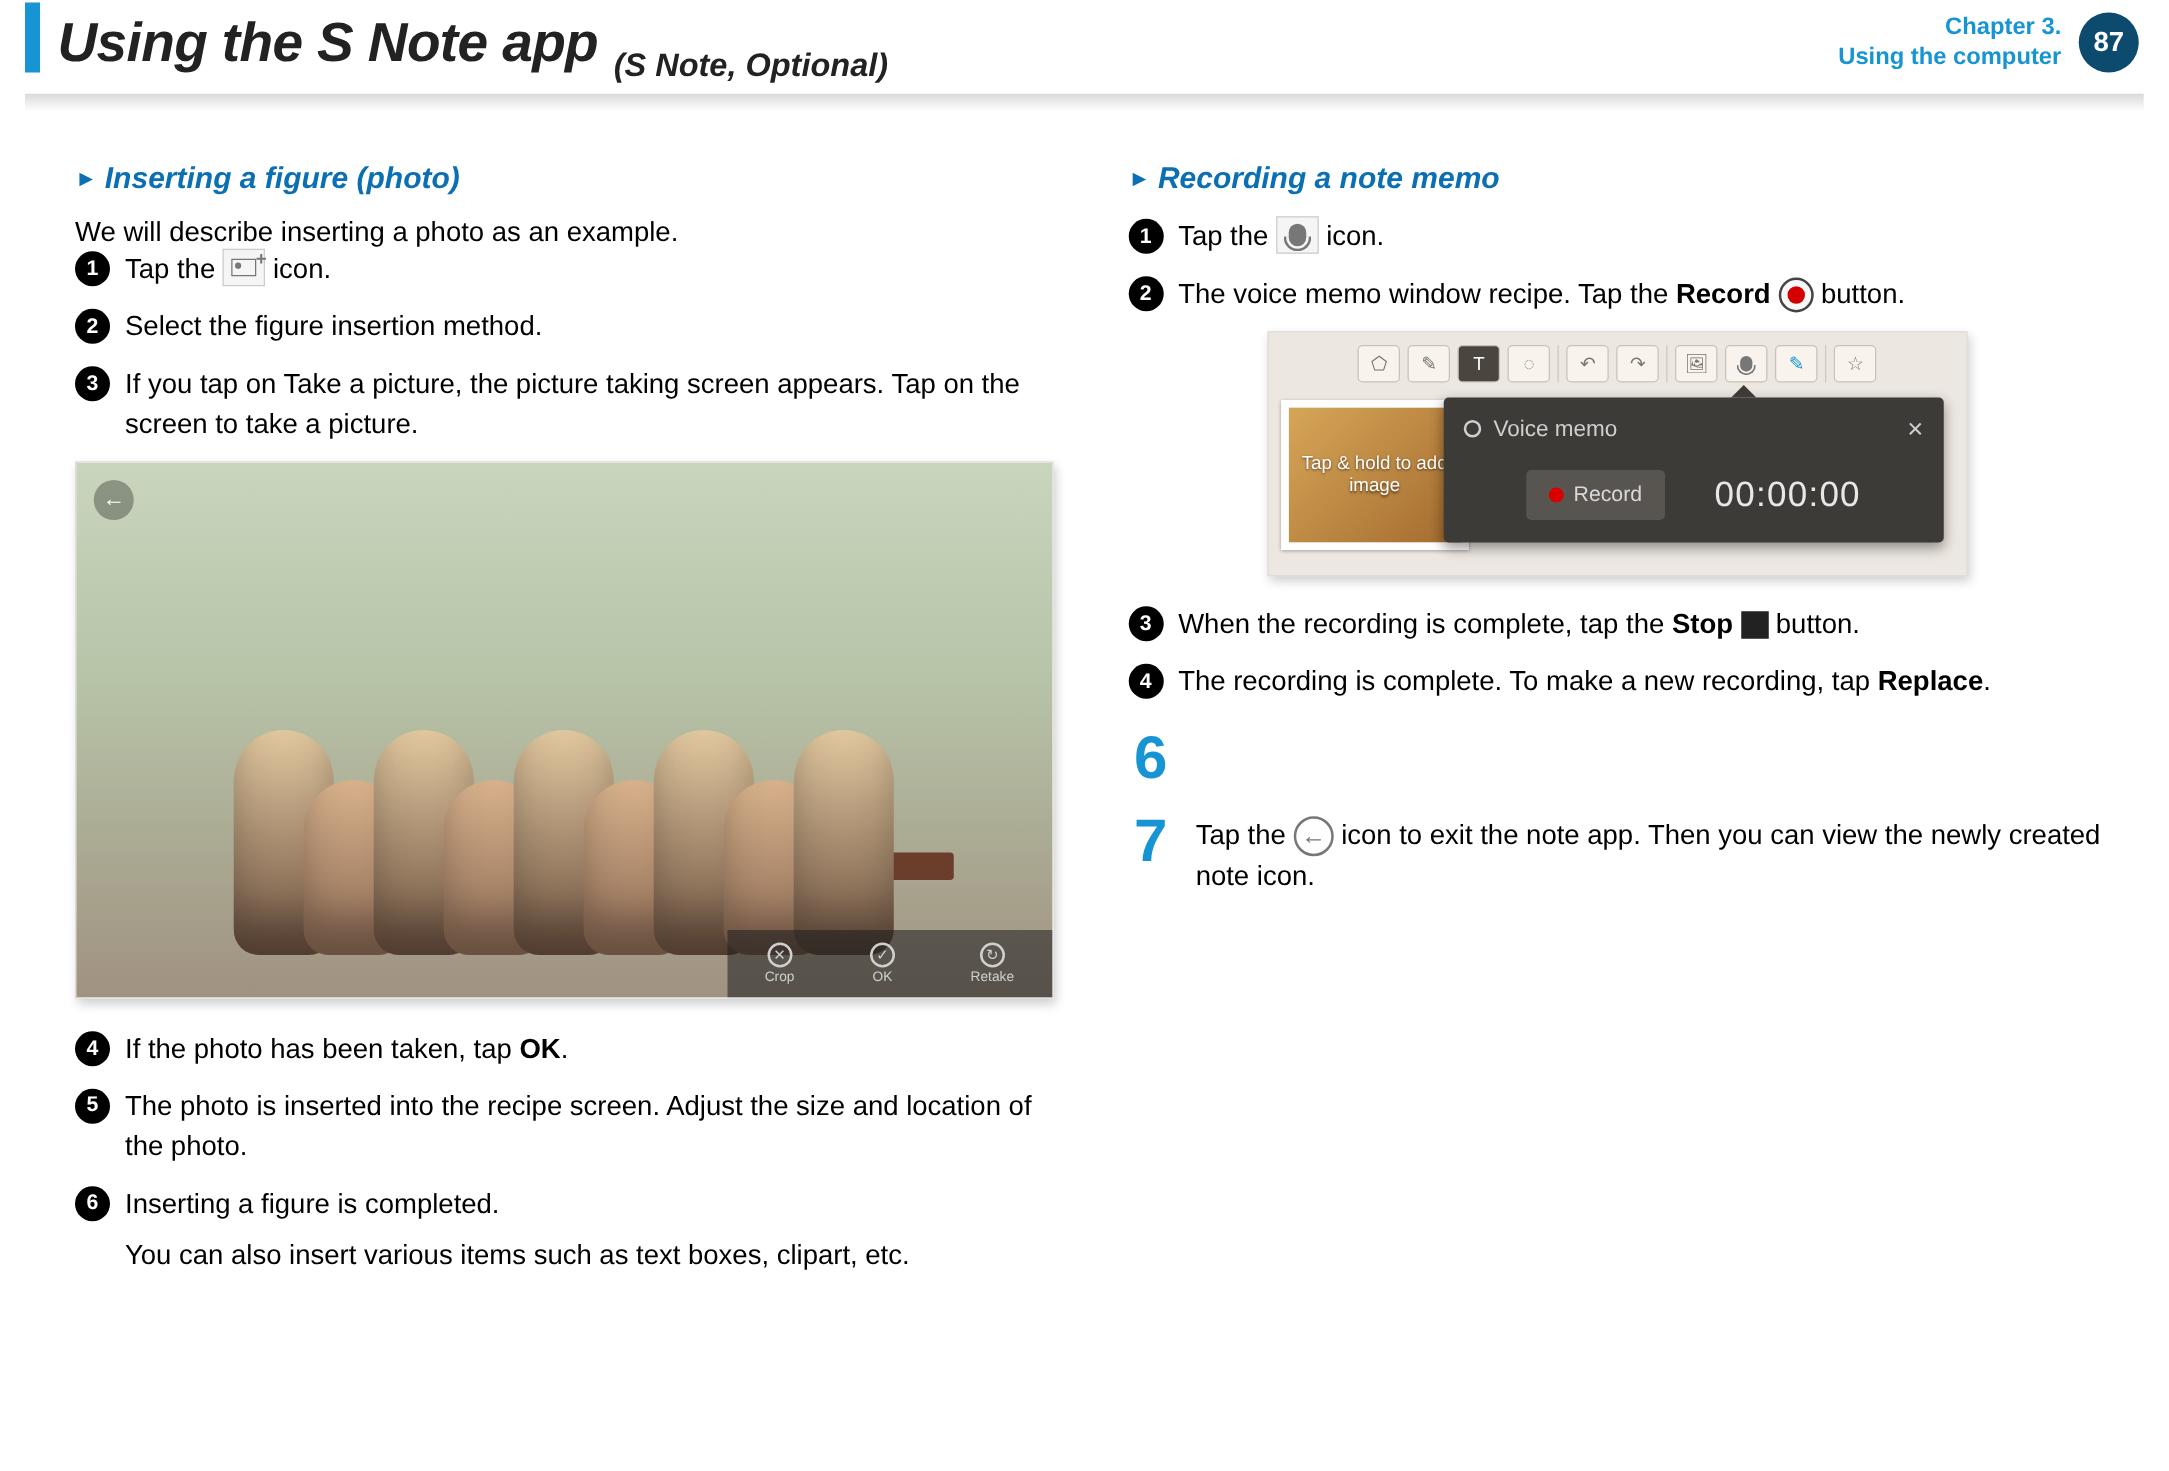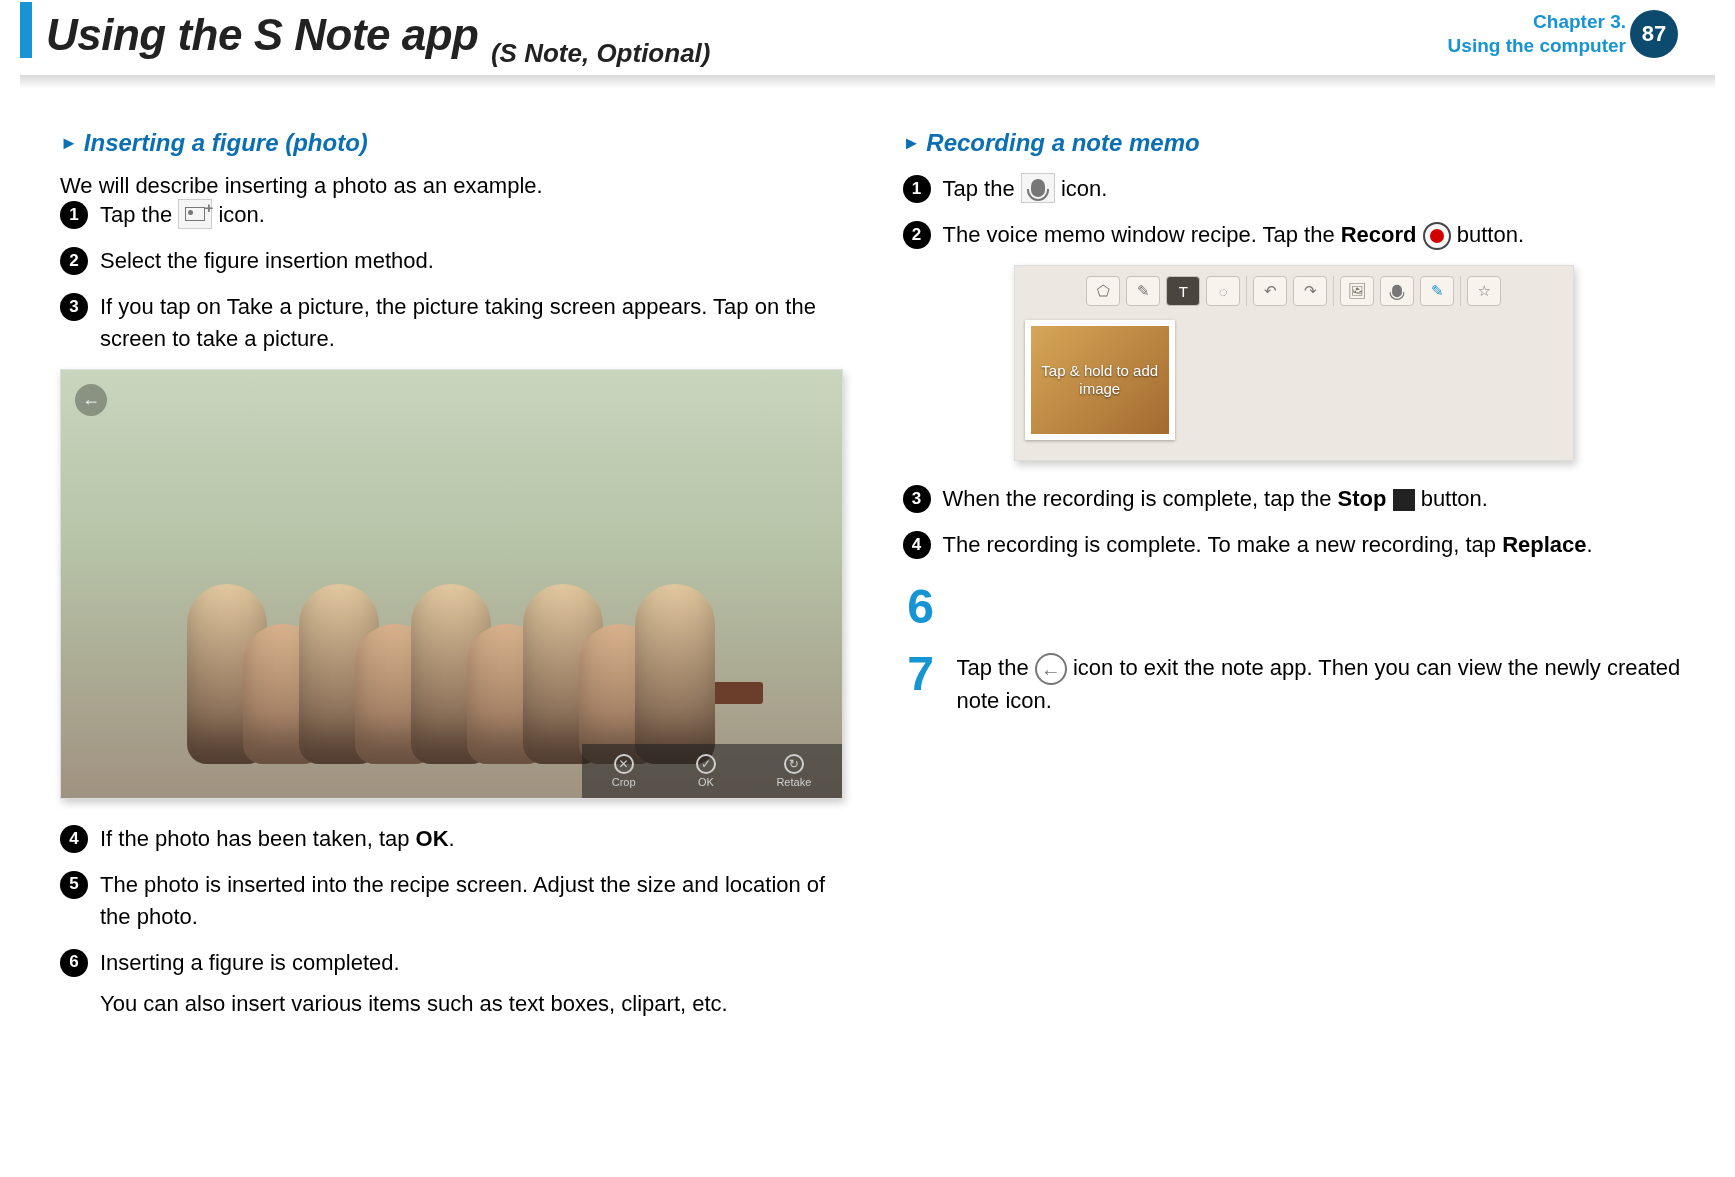--- a/index.html
+++ b/index.html
@@ -9,21 +9,21 @@
     width: 1735px;
     height: 1177px;
     position: relative;
     color: #000;
   }
 
   
   .header {
     position: relative;
     height: 75px;
-    padding: 10px 57px 0 20px;
+    padding: 10px 24px 0 20px;
     display: flex;
     align-items: flex-start;
     justify-content: space-between;
   }
   .header-left {
     display: flex;
     align-items: flex-start;
     gap: 14px;
   }
   .left-bar {
@@ -44,21 +44,21 @@
     font-weight: 600;
     font-style: italic;
     color: #222;
     margin-left: 8px;
     position: relative;
     top: 12px;
   }
   .header-right {
     display: flex;
     align-items: center;
-    gap: 4px;
+    gap: 14px;
   }
   .chapter {
     font-size: 19px;
     font-weight: 700;
     color: #1694d4;
     text-align: right;
     line-height: 1.25;
   }
   .page-badge {
     width: 48px; height: 48px;
@@ -478,20 +478,36 @@
             <span class="icon-mic" style="transform:scale(0.7);"></span>
           </div>
         <div class="vm-tool" style="color:#1694d4;">✎</div>
         <div class="vm-tool sep"></div>
         <div class="vm-tool">☆</div>
       </div>
       <div class="vm-body">
         <div class="vm-thumb">
           <span>Tap &amp; hold to add image</span>
         </div>
+        <div class="vm-popup">
+          <div class="vm-popup-head">
+            <div class="r">
+              <div class="vm-rec-icon"></div>
+              <span>Voice memo</span>
+            </div>
+            <span class="vm-close">×</span>
+          </div>
+          <div class="vm-popup-body">
+            <div class="vm-record">
+              <div class="dot"></div>
+              <span>Record</span>
+            </div>
+            <div class="vm-time">00:00:00</div>
+          </div>
+        </div>
       </div>
     </div>
 
     <div class="step">
       <div class="num-badge">3</div>
       <div>
         <span>When the recording is complete, tap the </span><span class="bold">Stop</span>
         <span class="stop-sq"></span>
         <span> button.</span>
       </div>

